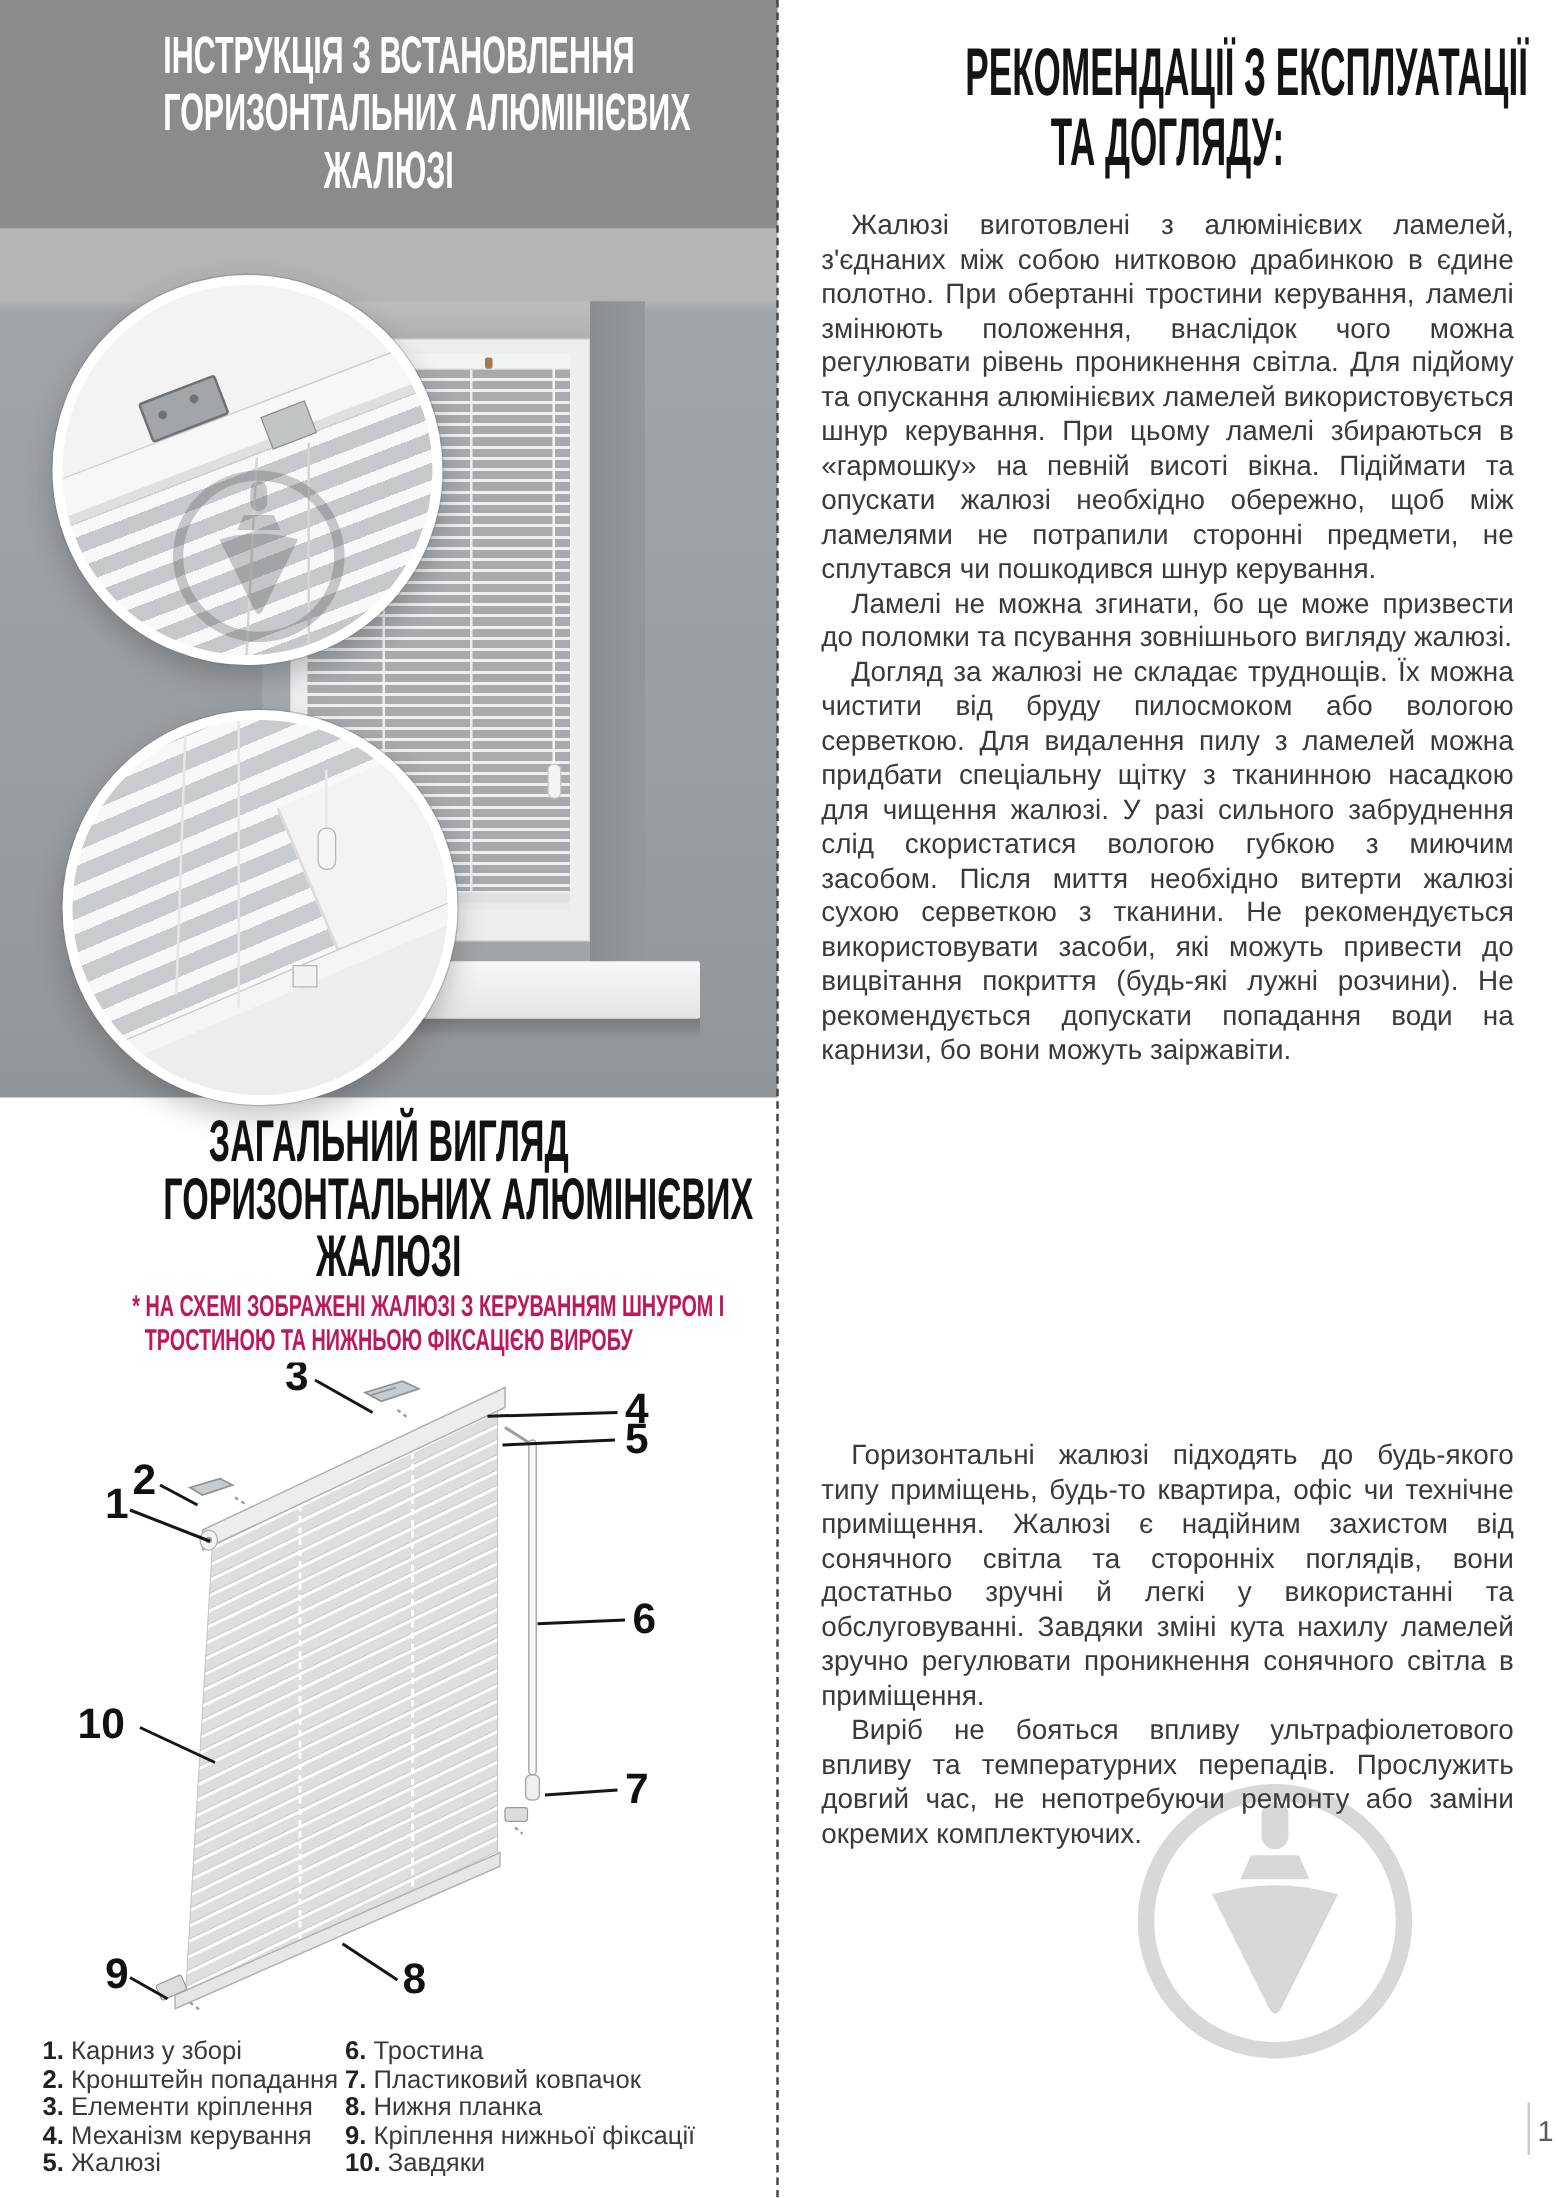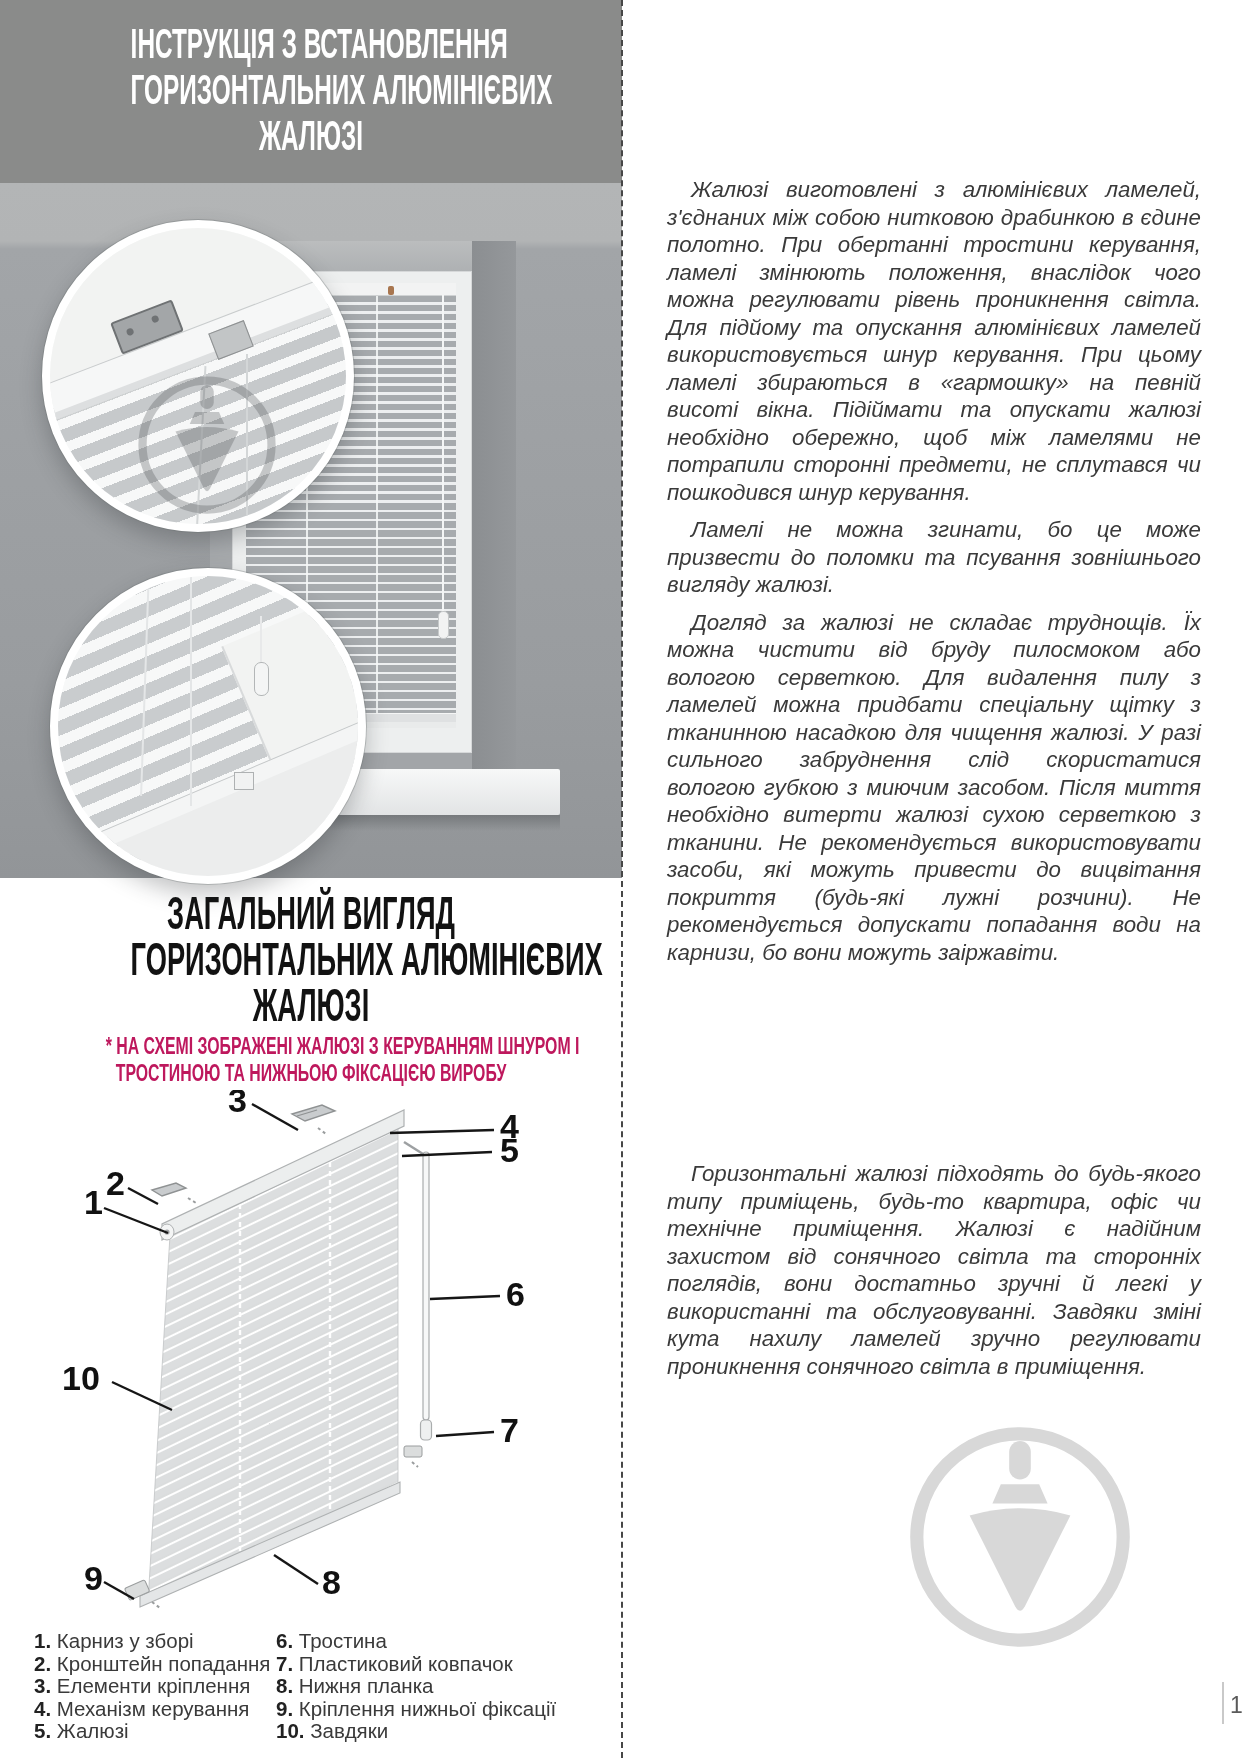--- a/index.html
+++ b/index.html
@@ -51,21 +51,21 @@
   .lg2{left:276px;width:346px;}
   
   .divider{left:621px;top:0;height:1758px;width:0;border-left:2.5px dashed #474747;}
   .pageline{left:1222px;top:1682px;width:0;height:42px;border-left:2px solid #c9c9c9;}
   .pagenum{left:1230px;top:1692px;font-size:23px;color:#5a5a5a;}
   
   .rcol{left:623px;top:0;width:622px;height:1758px;}
   .care-title{left:0;top:30px;width:622px;text-align:center;color:#141414;}
   .care-line{font-weight:700;font-size:54px;line-height:56px;transform:scaleX(.52);}
   .paras{left:34px;width:554px;color:#3a3a3a;font-size:22.3px;line-height:27.5px;text-align:justify;}
-  .paras p{margin:10px;text-indent:24px;font-style:italic;}
+  .paras p{margin:0;text-indent:24px;}
   .care-paras{top:166px;}
   .purpose-title{left:0;top:1072px;width:622px;text-align:center;color:#141414;}
   .purpose-line{font-weight:700;font-size:50px;line-height:52px;transform:scaleX(.55);}
   .purpose-paras{top:1150px;}
   .wm2{left:277px;top:1417px;width:240px;height:240px;z-index:0;}
   .paras{position:absolute;z-index:1;}
   
   .wm1{left:132px;top:187px;width:150px;height:150px;z-index:4;}
   .z2{z-index:2;}
   svg text{font-family:"Liberation Sans",sans-serif;}
@@ -234,28 +234,33 @@
 
   <svg class="abs wm2" viewBox="0 0 200 200">
     <g fill="#d8d8d8">
       <circle cx="100" cy="100" r="86" fill="none" stroke="#d8d8d8" stroke-width="11"></circle>
       <rect x="91" y="20" width="18" height="32" rx="9"></rect>
       <path d="M84 56 h32 l7 16 h-46 z"></path>
       <path d="M58 82 Q100 70 142 82 L104 158 Q100 165 96 158 Z"></path>
     </g>
   </svg>
 
+  <div class="abs care-title">
+    <span class="cond care-line">РЕКОМЕНДАЦІЇ З ЕКСПЛУАТАЦІЇ</span>
+    <span class="cond care-line">ТА ДОГЛЯДУ:</span>
+  </div>
 
   <div class="abs paras care-paras">
     <p>Жалюзі виготовлені з алюмінієвих ламелей, з'єднаних між собою нитковою драбинкою в єдине полотно. При обертанні тростини керування, ламелі змінюють положення, внаслідок чого можна регулювати рівень проникнення світла. Для підйому та опускання алюмінієвих ламелей використовується шнур керування. При цьому ламелі збираються в «гармошку» на певній висоті вікна. Підіймати та опускати жалюзі необхідно обережно, щоб між ламелями не потрапили сторонні предмети, не сплутався чи пошкодився шнур керування.</p>
     <p>Ламелі не можна згинати, бо це може призвести до поломки та псування зовнішнього вигляду жалюзі.</p>
     <p>Догляд за жалюзі не складає труднощів. Їх можна чистити від бруду пилосмоком або вологою серветкою. Для видалення пилу з ламелей можна придбати спеціальну щітку з тканинною насадкою для чищення жалюзі. У разі сильного забруднення слід скористатися вологою губкою з миючим засобом. Після миття необхідно витерти жалюзі сухою серветкою з тканини. Не рекомендується використовувати засоби, які можуть привести до вицвітання покриття (будь-які лужні розчини). Не рекомендується допускати попадання води на карнизи, бо вони можуть заіржавіти.</p>
   </div>
 
 
   <div class="abs paras purpose-paras">
     <p>Горизонтальні жалюзі підходять до будь-якого типу приміщень, будь-то квартира, офіс чи технічне приміщення. Жалюзі є надійним захистом від сонячного світла та сторонніх поглядів, вони достатньо зручні й легкі у використанні та обслуговуванні. Завдяки зміні кута нахилу ламелей зручно регулювати проникнення сонячного світла в приміщення.</p>
+    <p>Виріб не бояться впливу ультрафіолетового впливу та температурних перепадів. Прослужить довгий час, не непотребуючи ремонту або заміни окремих комплектуючих.</p>
   </div>
 </div>
 
 <div class="abs divider"></div>
 <div class="abs pageline"></div>
 <div class="abs pagenum">1</div>
 
 </body></html>

